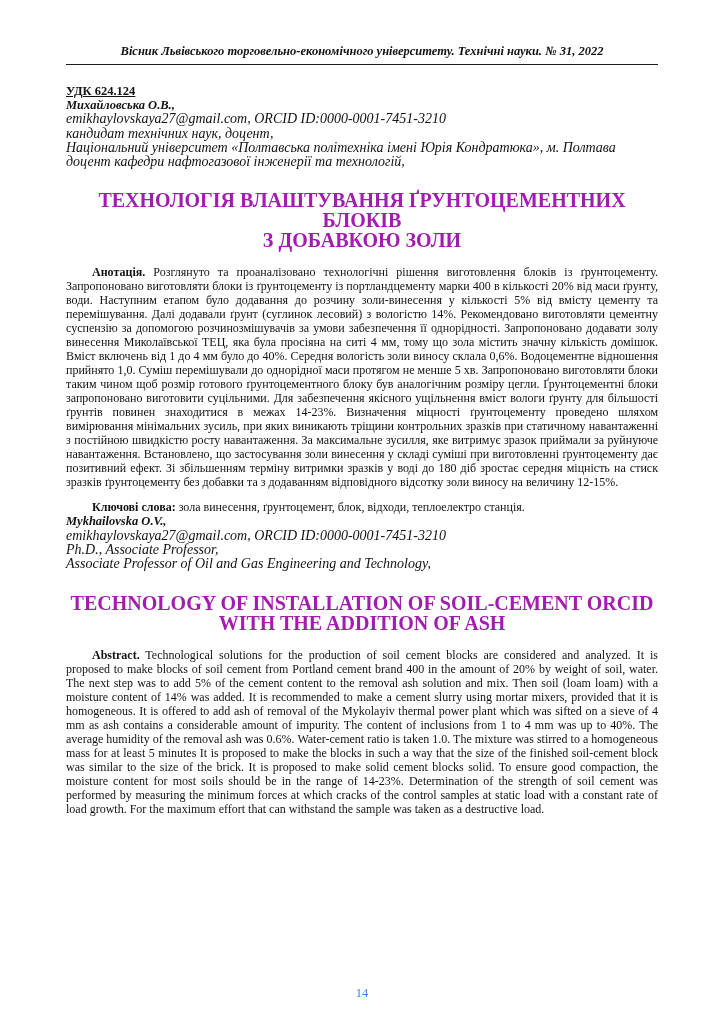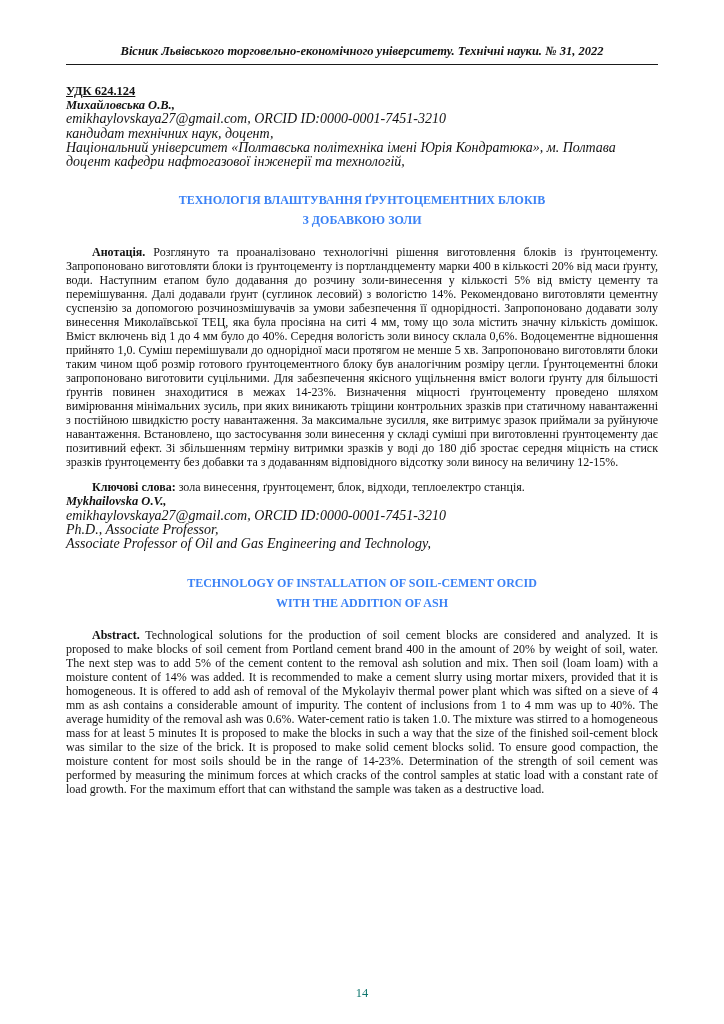--- a/index.html
+++ b/index.html
@@ -36,24 +36,24 @@
   .author-block p { margin: 0; line-height: 14.3px; }
   .author-name {
     font-weight: bold;
     font-style: italic;
     font-size: 12.5px;
   }
   .author-line { font-style: italic; font-size: 14px; }
   .article-title {
     margin: 21px 0 0 0;
     text-align: center;
-    font-size: 12px;
+    font-size: 20px;
     font-weight: bold;
     line-height: 20px;
-    color: #3b82f6;
+    color: #a21caf;
   }
   .article-title span { display: block; }
   .abstract {
     margin: 15px 0 0 0;
     text-align: justify;
     text-indent: 26px;
     line-height: 14px;
   }
   .abstract .abs-label { font-weight: bold; }
   .keywords {
@@ -63,21 +63,21 @@
     line-height: 14px;
   }
   .keywords .kw-label { font-weight: bold; }
   .page-number {
     position: absolute;
     bottom: 24px;
     left: 0;
     width: 100%;
     text-align: center;
     font-size: 12.5px;
-    color: #0f766e;
+    color: #3b82f6;
   }
 </style>
 </head>
 <body>
 
 <div class="page">
 
   <div class="running-head">
     <span>Вісник Львівського торговельно-економічного університету. Технічні науки. № 31, 2022</span>
   </div>

